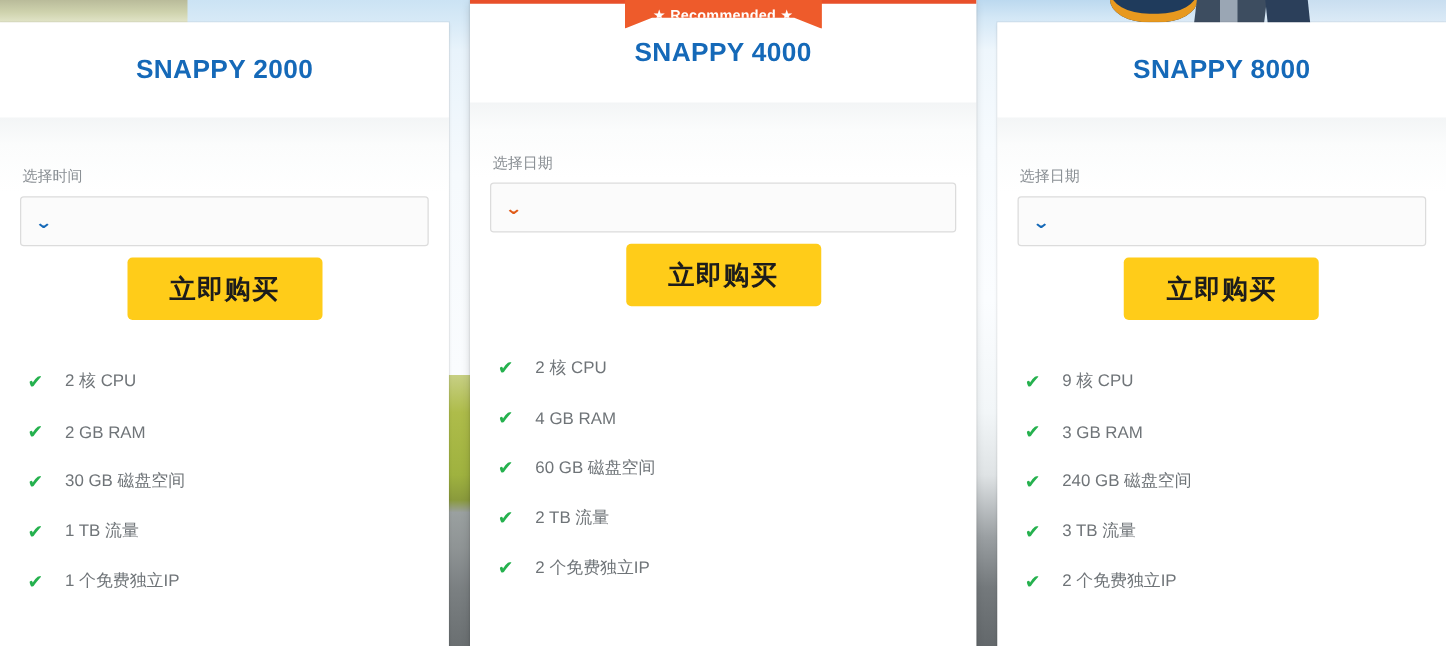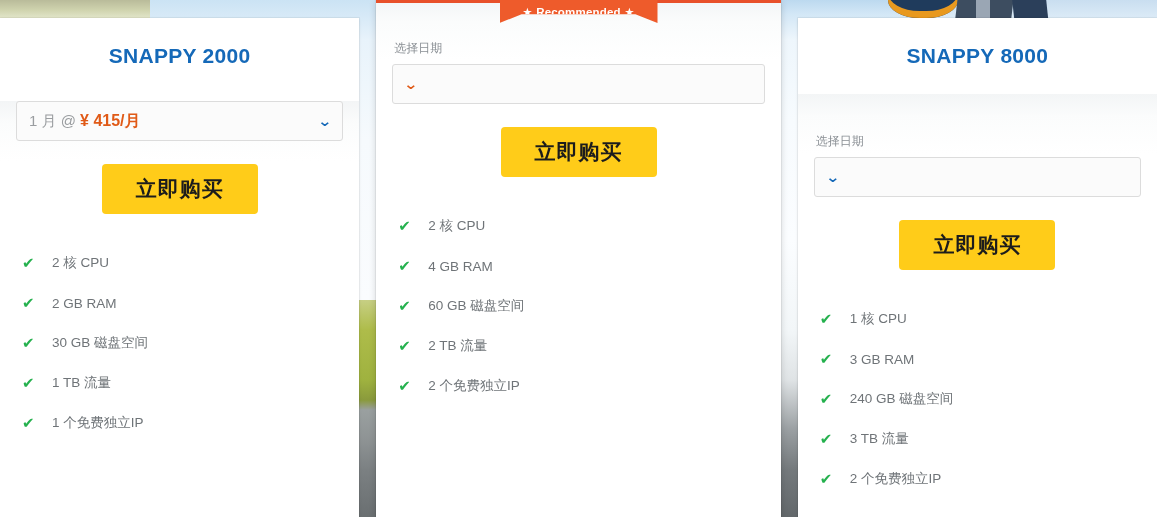--- a/index.html
+++ b/index.html
@@ -200,21 +200,21 @@
     font-weight: bold;
     color: #1569b8;
     line-height: 1;
     transform: scaleX(1.25);
   }
   .chev.orange { color: #e05a17; }
 
   .buy-wrap {
     display: flex;
     justify-content: center;
-    margin-top: 23px;
+    margin-top: 9px;
   }
   .buy-btn {
     background: #ffcc19;
     color: #1c1c1c;
     font-size: 21px;
     font-weight: bold;
     border: none;
     border-radius: 4px;
     padding: 11px 34px;
     cursor: pointer;
@@ -262,22 +262,22 @@
     </div>
   </div>
 
   <div class="cards">
 
     <div class="card card-side">
       <div class="card-head">
         <div class="plan-title">SNAPPY 2000</div>
       </div>
       <div class="card-body">
+        <div class="field-label">选择时间</div>
         <div class="select">
-          <div class="select-text"><span>1 月 @ </span><span class="price">¥ 415/月</span></div>
           <div class="chev">⌄</div>
         </div>
         <div class="buy-wrap">
           <button class="buy-btn">立即购买</button>
         </div>
         <ul class="features">
           <li class="feature">
             <span class="tick">✔</span>
             <span class="feature-text">2 核 CPU</span>
           </li>
@@ -297,20 +297,23 @@
             <span class="tick">✔</span>
             <span class="feature-text">1 个免费独立IP</span>
           </li>
         </ul>
       </div>
     </div>
 
     <div class="card card-mid">
       <div class="top-rule"></div>
       <div class="ribbon">★ Recommended ★</div>
+      <div class="card-head">
+        <div class="plan-title">SNAPPY 4000</div>
+      </div>
       <div class="card-body">
         <div class="field-label">选择日期</div>
         <div class="select">
           <div class="chev orange">⌄</div>
         </div>
         <div class="buy-wrap">
           <button class="buy-btn">立即购买</button>
         </div>
         <ul class="features">
           <li class="feature">
@@ -345,21 +348,21 @@
         <div class="field-label">选择日期</div>
         <div class="select">
           <div class="chev">⌄</div>
         </div>
         <div class="buy-wrap">
           <button class="buy-btn">立即购买</button>
         </div>
         <ul class="features">
           <li class="feature">
             <span class="tick">✔</span>
-            <span class="feature-text">1 核 CPU</span>
+            <span class="feature-text">9 核 CPU</span>
           </li>
           <li class="feature">
             <span class="tick">✔</span>
             <span class="feature-text">3 GB RAM</span>
           </li>
           <li class="feature">
             <span class="tick">✔</span>
             <span class="feature-text">240 GB 磁盘空间</span>
           </li>
           <li class="feature">

